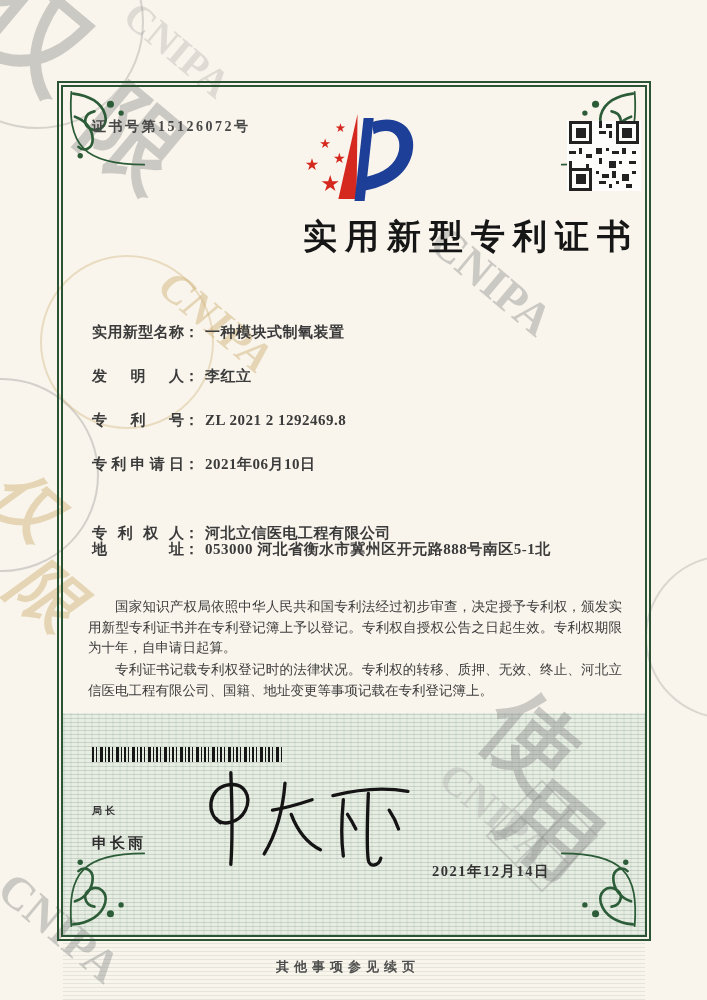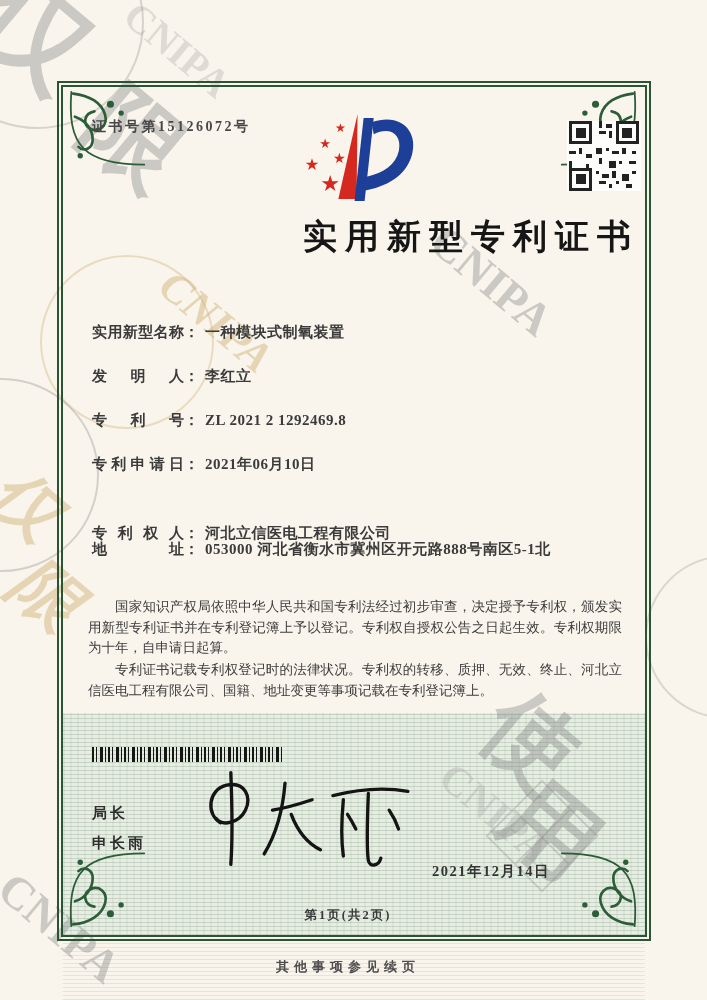--- a/index.html
+++ b/index.html
@@ -50,21 +50,21 @@
   .grant-pair{display:inline-block;}
   #grant-no-pair{margin-left:60px;}
   .grant-pair .flabel{width:85px;}
   .para{position:absolute;left:88px;width:534px;font-size:13.5px;line-height:20.5px;
     text-align:justify;text-indent:2em;color:#3d3d3d;font-weight:500;z-index:5;margin-top:12px;}
   #para-1{top:585px;}
   #para-2{top:648px;}
   #barcode{left:92px;top:747px;width:192px;height:15px;
     background:repeating-linear-gradient(90deg,#151515 0 2px,transparent 2px 4px,#151515 4px 5px,
       transparent 5px 8px,#151515 8px 11px,transparent 11px 13px,#151515 13px 14px,transparent 14px 16px);}
-  #commissioner-title{left:92px;top:804px;font-size:15px;letter-spacing:3px;color:#2e2e2e;font-weight:600;}
+  #commissioner-title{left:92px;top:804px;font-size:10px;letter-spacing:3px;color:#2e2e2e;font-weight:600;}
   #commissioner-name{left:92px;top:834px;font-size:15px;letter-spacing:3px;color:#2e2e2e;font-weight:600;}
   #signature{left:185px;top:768px;width:250px;height:100px;}
   #issue-date{left:432px;top:862px;font-size:14.5px;letter-spacing:1.5px;color:#343434;font-weight:600;}
   #page-info{left:57px;top:907px;width:582px;text-align:center;font-size:12.5px;
     letter-spacing:2px;color:#3a3a3a;font-weight:600;}
   #footer-note{left:57px;top:958px;width:582px;text-align:center;font-size:13px;
     letter-spacing:5px;color:#4d4d4d;font-weight:600;}
 </style>
 </head>
 <body>
@@ -236,17 +236,16 @@
       <path d="M142,26 C166,20 192,18 214,22"></path>
       <path d="M176,24 C175,50 174,75 176,88 C177,95 186,94 188,86"></path>
       <path d="M152,30 C150,52 150,70 152,84"></path>
       <path d="M156,44 C160,50 162,54 164,58"></path>
       <path d="M196,40 C200,46 203,52 205,58"></path>
     </g>
   </svg>
 
   <div id="issue-date" class="content">2021年12月14日</div>
 
-  <div id="page-info" class="content">第1页(共2页)</div>
 
   <div id="footer-note" class="content">其他事项参见续页</div>
 
 </div>
 
 </body></html>

